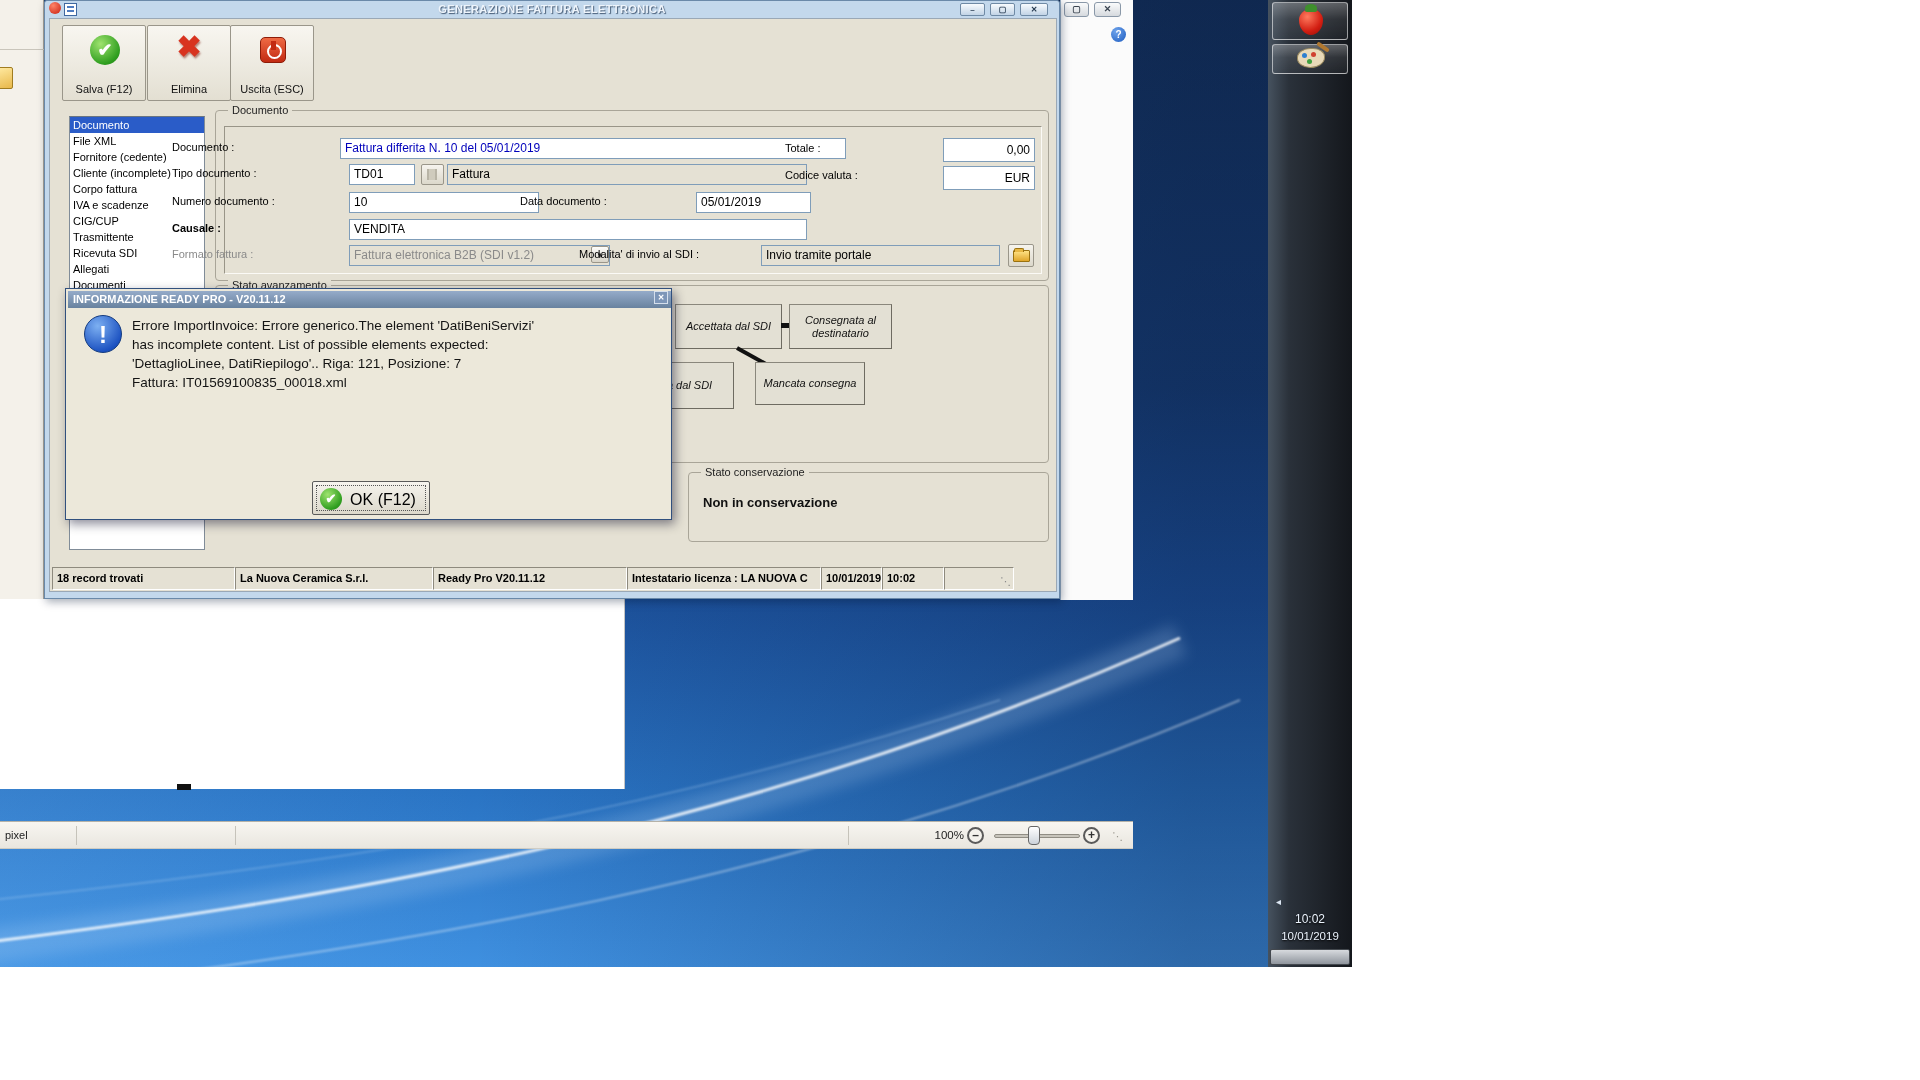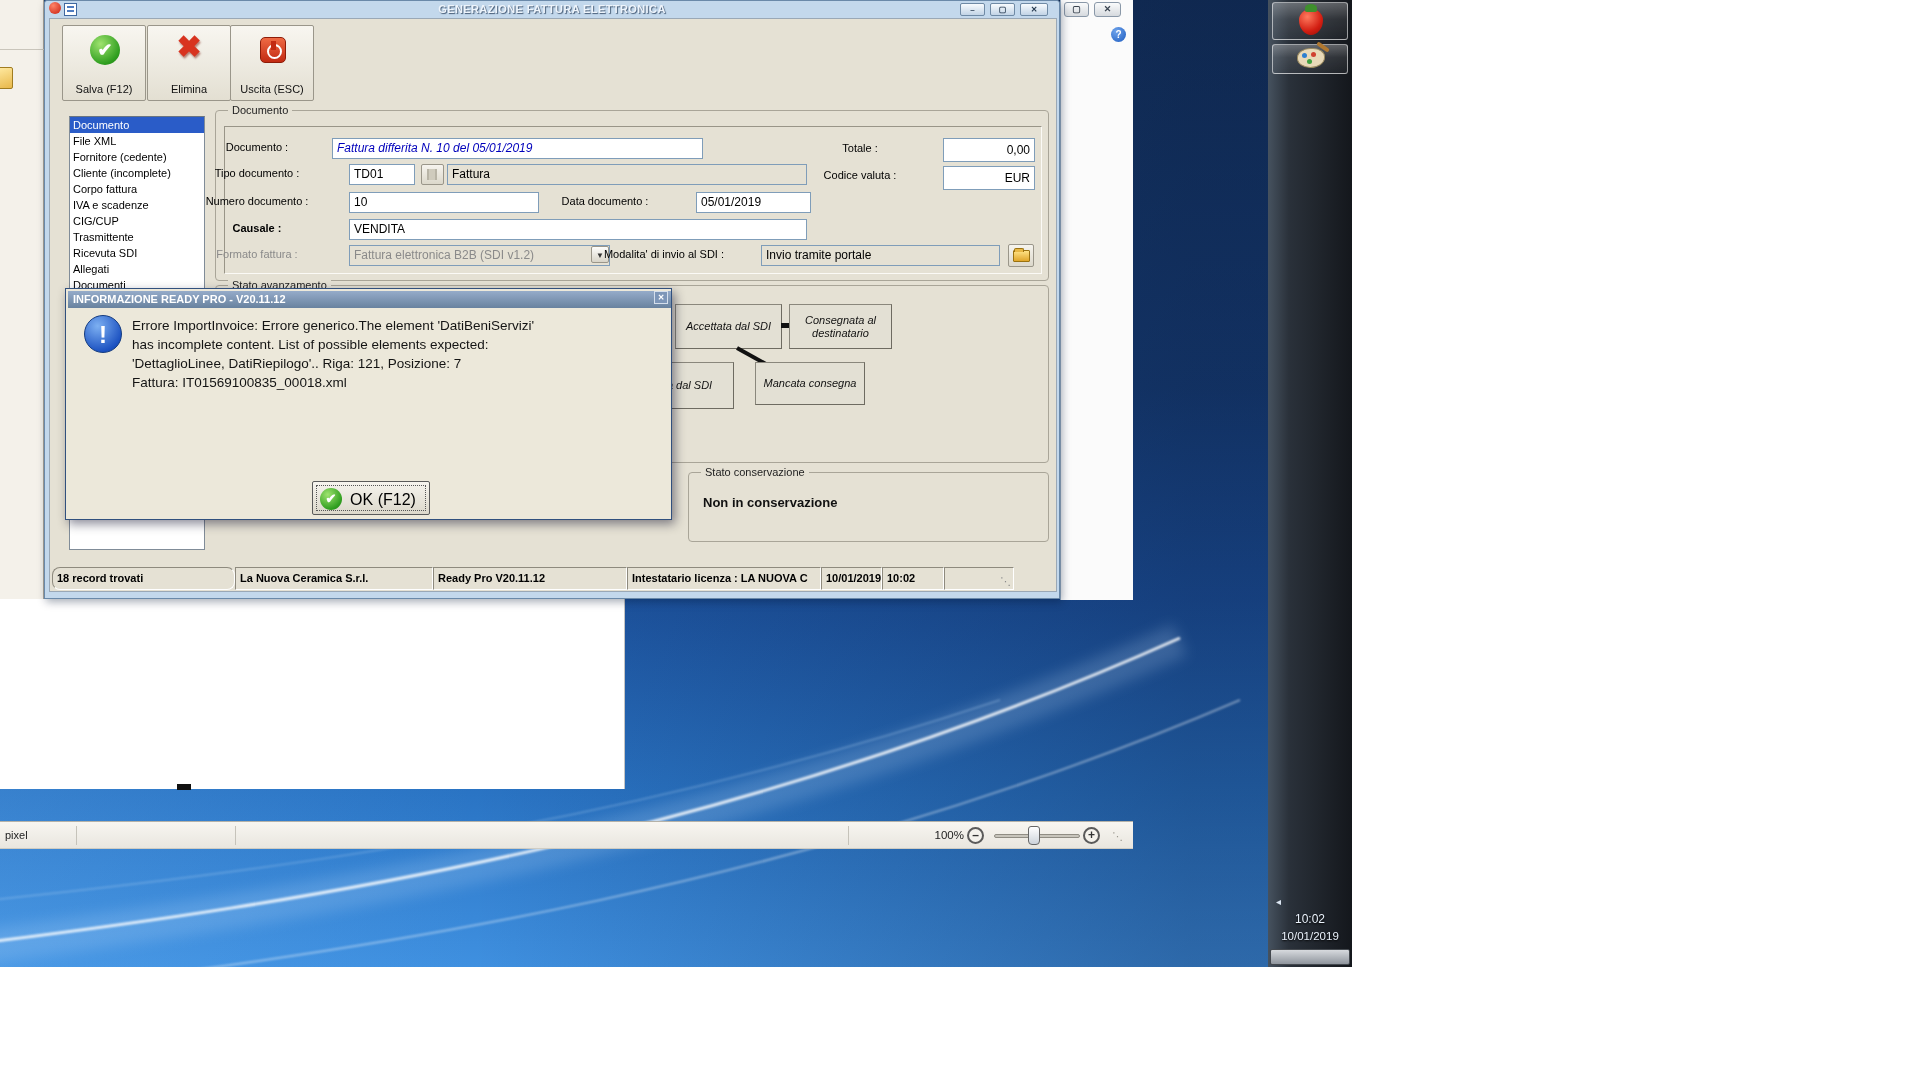--- a/index.html
+++ b/index.html
@@ -113,21 +113,21 @@
   .listbox .sel { background:#2a5cc8; color:#fff; }
 
   
   .groupbox { position:absolute; border:1px solid #a9a598; border-radius:4px; }
   .groupbox > .glabel { position:absolute; left:12px; top:-7px; background:#e5e1d4; padding:0 4px;
     font-size:11px; color:#222; }
   .inner-panel { position:absolute; left:8px; top:15px; width:818px; height:148px;
     border:1px solid #fbfaf6; border-top-color:#999588; border-left-color:#999588; }
 
   
-  .flabel { position:absolute; width:170px; text-align:center; font-size:11px; color:#000; }
+  .flabel { position:absolute; width:170px; text-align:left; font-size:11px; color:#000; }
   .flabel.gray { color:#8a8a8a; }
   .field { position:absolute; height:21px; background:#fff; border:1px solid #7f9db9; font-size:12px;
     line-height:19px; padding:0 4px; color:#000; white-space:nowrap; overflow:hidden; }
   .field.ro { background:#e5e1d4; }
   .field.blue { color:#0000bb; }
   .field.right { text-align:right; }
   .mini-btn { position:absolute; height:21px; background:linear-gradient(#f6f4ee,#dcd8cb);
     border:1px solid #9a968a; border-radius:2px; }
   .tipo-glyph { position:absolute; left:5px; top:4px; width:10px; height:11px;
     border-left:2px solid #b8b4a6; border-right:2px solid #b8b4a6; background:#cfcbbd; }
@@ -263,21 +263,21 @@
         <div class="item">Allegati</div>
         <div class="item">Documenti</div>
       </div>
 
       <div class="groupbox" style="left:165px; top:91px; width:834px; height:171px;">
         <div class="glabel">Documento</div>
         <div class="inner-panel"></div>
       </div>
 
       <div class="flabel" style="left:122px; top:122px;">Documento :</div>
-      <div class="field blue" style="left:282px; top:119px; width:371px;font-style:italic;">Fattura differita N. 10 del 05/01/2019</div>
+      <div class="field blue" style="left:290px; top:119px; width:506px;">Fattura differita N. 10 del 05/01/2019</div>
 
       <div class="flabel" style="left:735px; top:123px; width:150px;">Totale :</div>
       <div class="field right" style="left:893px; top:119px; width:92px; height:24px; line-height:22px;">0,00</div>
 
       <div class="flabel" style="left:122px; top:148px;">Tipo documento :</div>
       <div class="field" style="left:299px; top:145px; width:66px;">TD01</div>
       <div class="mini-btn" style="left:371px; top:145px; width:23px;">
         <div class="tipo-glyph"></div>
       </div>
       <div class="field ro" style="left:397px; top:145px; width:360px;">Fattura</div>
@@ -313,21 +313,21 @@
       <div class="conn-diag" style="left:687px; top:327px;"></div>
       <div class="flowbox" style="left:592px; top:343px; width:92px; height:47px;">ta dal SDI</div>
       <div class="flowbox" style="left:705px; top:343px; width:110px; height:43px;">Mancata consegna</div>
 
       <div class="groupbox" style="left:638px; top:453px; width:361px; height:70px;">
         <div class="glabel">Stato conservazione</div>
         <div class="conserv-value">Non in conservazione</div>
       </div>
 
       <div class="statusbar">
-        <div class="sb-panel" style="left:0; width:183px;border-radius:8px;">18 record trovati</div>
+        <div class="sb-panel" style="left:0; width:183px;">18 record trovati</div>
         <div class="sb-panel" style="left:183px; width:198px;">La Nuova Ceramica S.r.l.</div>
         <div class="sb-panel" style="left:381px; width:194px;">Ready Pro V20.11.12</div>
         <div class="sb-panel" style="left:575px; width:194px;">Intestatario licenza : LA NUOVA C</div>
         <div class="sb-panel" style="left:769px; width:61px;">10/01/2019</div>
         <div class="sb-panel" style="left:830px; width:62px;">10:02</div>
         <div class="sb-panel" style="left:892px; width:70px;">
           <div class="sb-grip">⋱</div>
         </div>
       </div>
     </div>

